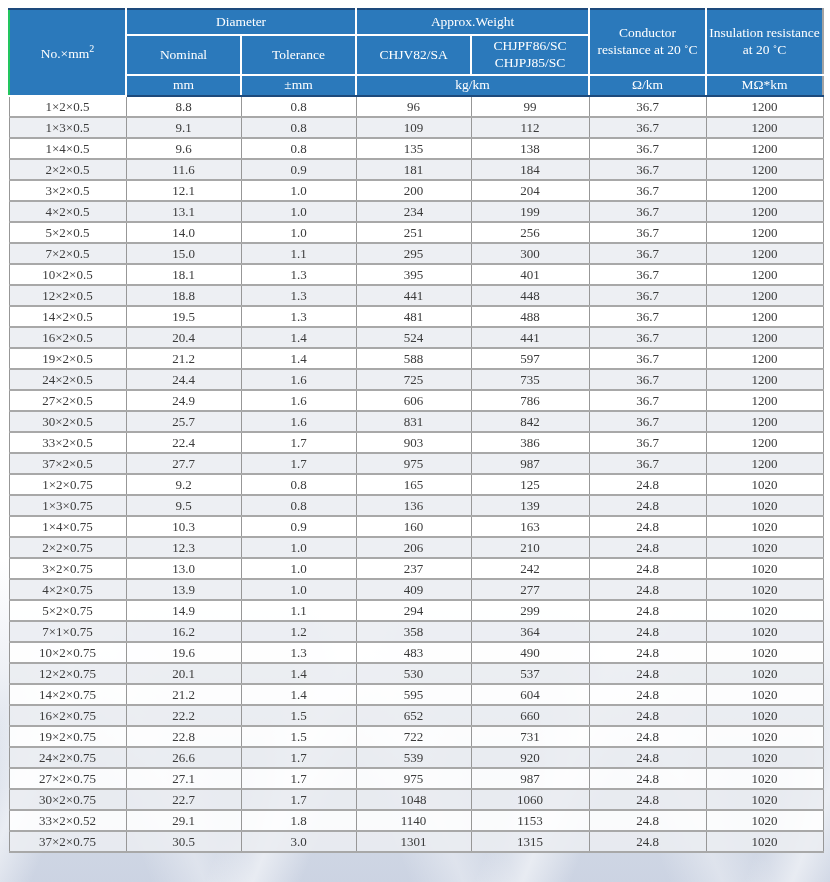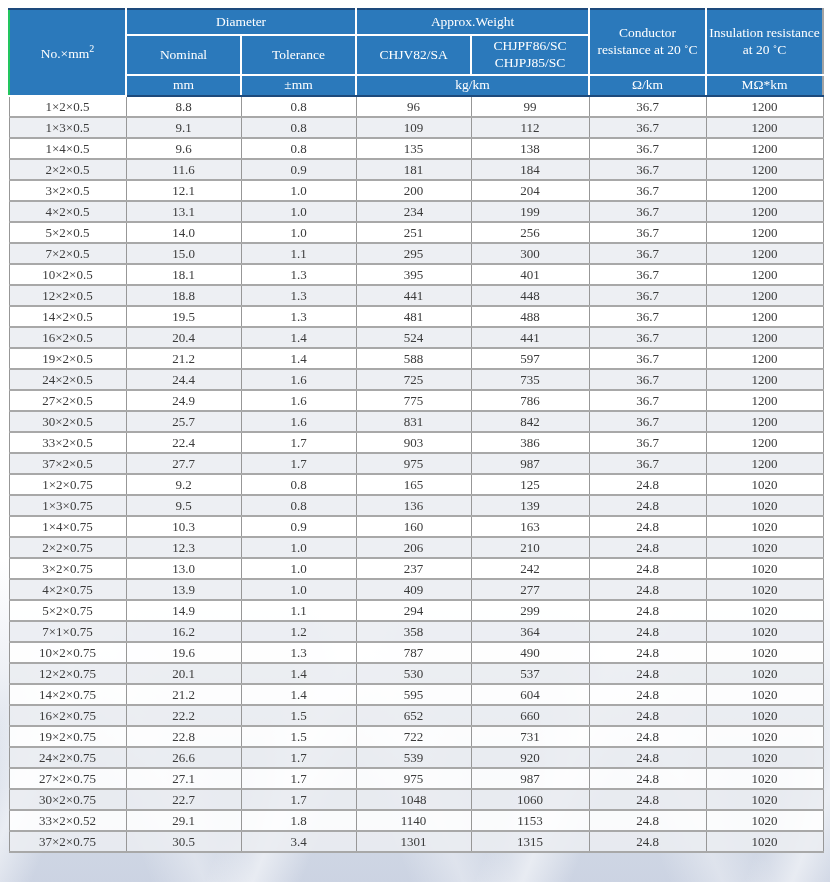--- a/index.html
+++ b/index.html
@@ -252,21 +252,21 @@
         <td>1.6</td>
         <td>725</td>
         <td>735</td>
         <td>36.7</td>
         <td>1200</td>
       </tr>
       <tr>
         <td>27×2×0.5</td>
         <td>24.9</td>
         <td>1.6</td>
-        <td>775</td>
+        <td>606</td>
         <td>786</td>
         <td>36.7</td>
         <td>1200</td>
       </tr>
       <tr class="alt">
         <td>30×2×0.5</td>
         <td>25.7</td>
         <td>1.6</td>
         <td>831</td>
         <td>842</td>
@@ -360,21 +360,21 @@
         <td>1.2</td>
         <td>358</td>
         <td>364</td>
         <td>24.8</td>
         <td>1020</td>
       </tr>
       <tr>
         <td>10×2×0.75</td>
         <td>19.6</td>
         <td>1.3</td>
-        <td>787</td>
+        <td>483</td>
         <td>490</td>
         <td>24.8</td>
         <td>1020</td>
       </tr>
       <tr class="alt">
         <td>12×2×0.75</td>
         <td>20.1</td>
         <td>1.4</td>
         <td>530</td>
         <td>537</td>
@@ -440,20 +440,20 @@
         <td>29.1</td>
         <td>1.8</td>
         <td>1140</td>
         <td>1153</td>
         <td>24.8</td>
         <td>1020</td>
       </tr>
       <tr class="alt">
         <td>37×2×0.75</td>
         <td>30.5</td>
-        <td>3.4</td>
+        <td>3.0</td>
         <td>1301</td>
         <td>1315</td>
         <td>24.8</td>
         <td>1020</td>
       </tr>
     </tbody>
 </table>
 
 </body></html>

